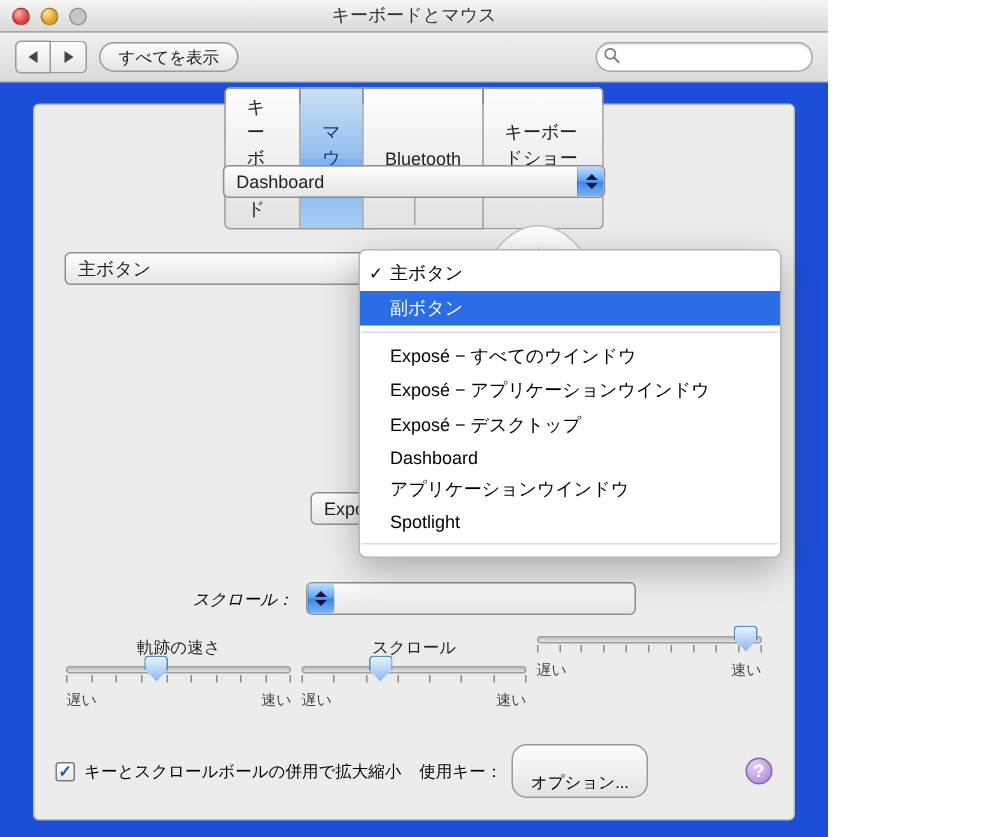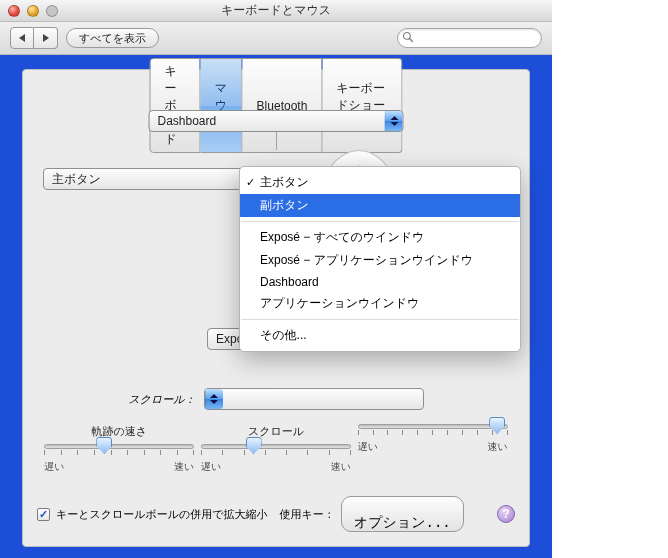--- a/index.html
+++ b/index.html
@@ -190,22 +190,21 @@
   .slider-labels { display:flex; justify-content:space-between; width:150px; font-size:10px; color:#444; margin-top:6px;}
 
   .bottom-row { display:flex; align-items:center; gap:6px; margin-top:22px; font-size:11px; }
   .chk { width:13px;height:13px;border:1px solid #7c7c7c;border-radius:2px;background:linear-gradient(#fff,#e7e7e7);display:flex;align-items:center;justify-content:center;color:#1758c6;font-weight:bold;font-size:11px; }
   .small-popup { width:106px; height:18px; }
   .small-popup .label { font-size: 11px; }
   .opt-btn {
     height:20px; padding:17px 12px;
     border-radius:10px; border:1px solid #9a9a9a;
     background:linear-gradient(#fdfdfd,#e3e3e3);
-    font-size:14px;
-    font-family:Liberation Mono, monospace;
+    font-size:11px;
   }
   .help {
     width:18px;height:18px;border-radius:50%;
     background:radial-gradient(circle at 35% 30%, #e4d2f5, #a77fd0);
     border:1px solid #8663b0; color:#fff;
     display:flex;align-items:center;justify-content:center; font-size:12px; font-weight:bold;
   }
 </style>
 </head>
 <body>
@@ -307,29 +306,32 @@
               <span>副ボタン</span>
             </div>
           <div class="menu-sep"></div>
           <div class="menu-item">
               <span>Exposé − すべてのウインドウ</span>
             </div>
           <div class="menu-item">
               <span>Exposé − アプリケーションウインドウ</span>
             </div>
           <div class="menu-item">
+              <span>Exposé − デスクトップ</span>
+            </div>
+          <div class="menu-item">
               <span>Dashboard</span>
             </div>
           <div class="menu-item">
               <span>アプリケーションウインドウ</span>
             </div>
+          <div class="menu-item">
+              <span>Spotlight</span>
+            </div>
           <div class="menu-sep"></div>
-          <div class="menu-item">
-              <span>その他...</span>
-            </div>
         </div>
 
       </div>
 
       <div class="scroll-row">
         <span>スクロール：</span>
         <div class="popup">
           <span class="arrows">
               <span class="arr-up"></span>
               <span class="arr-dn"></span>

